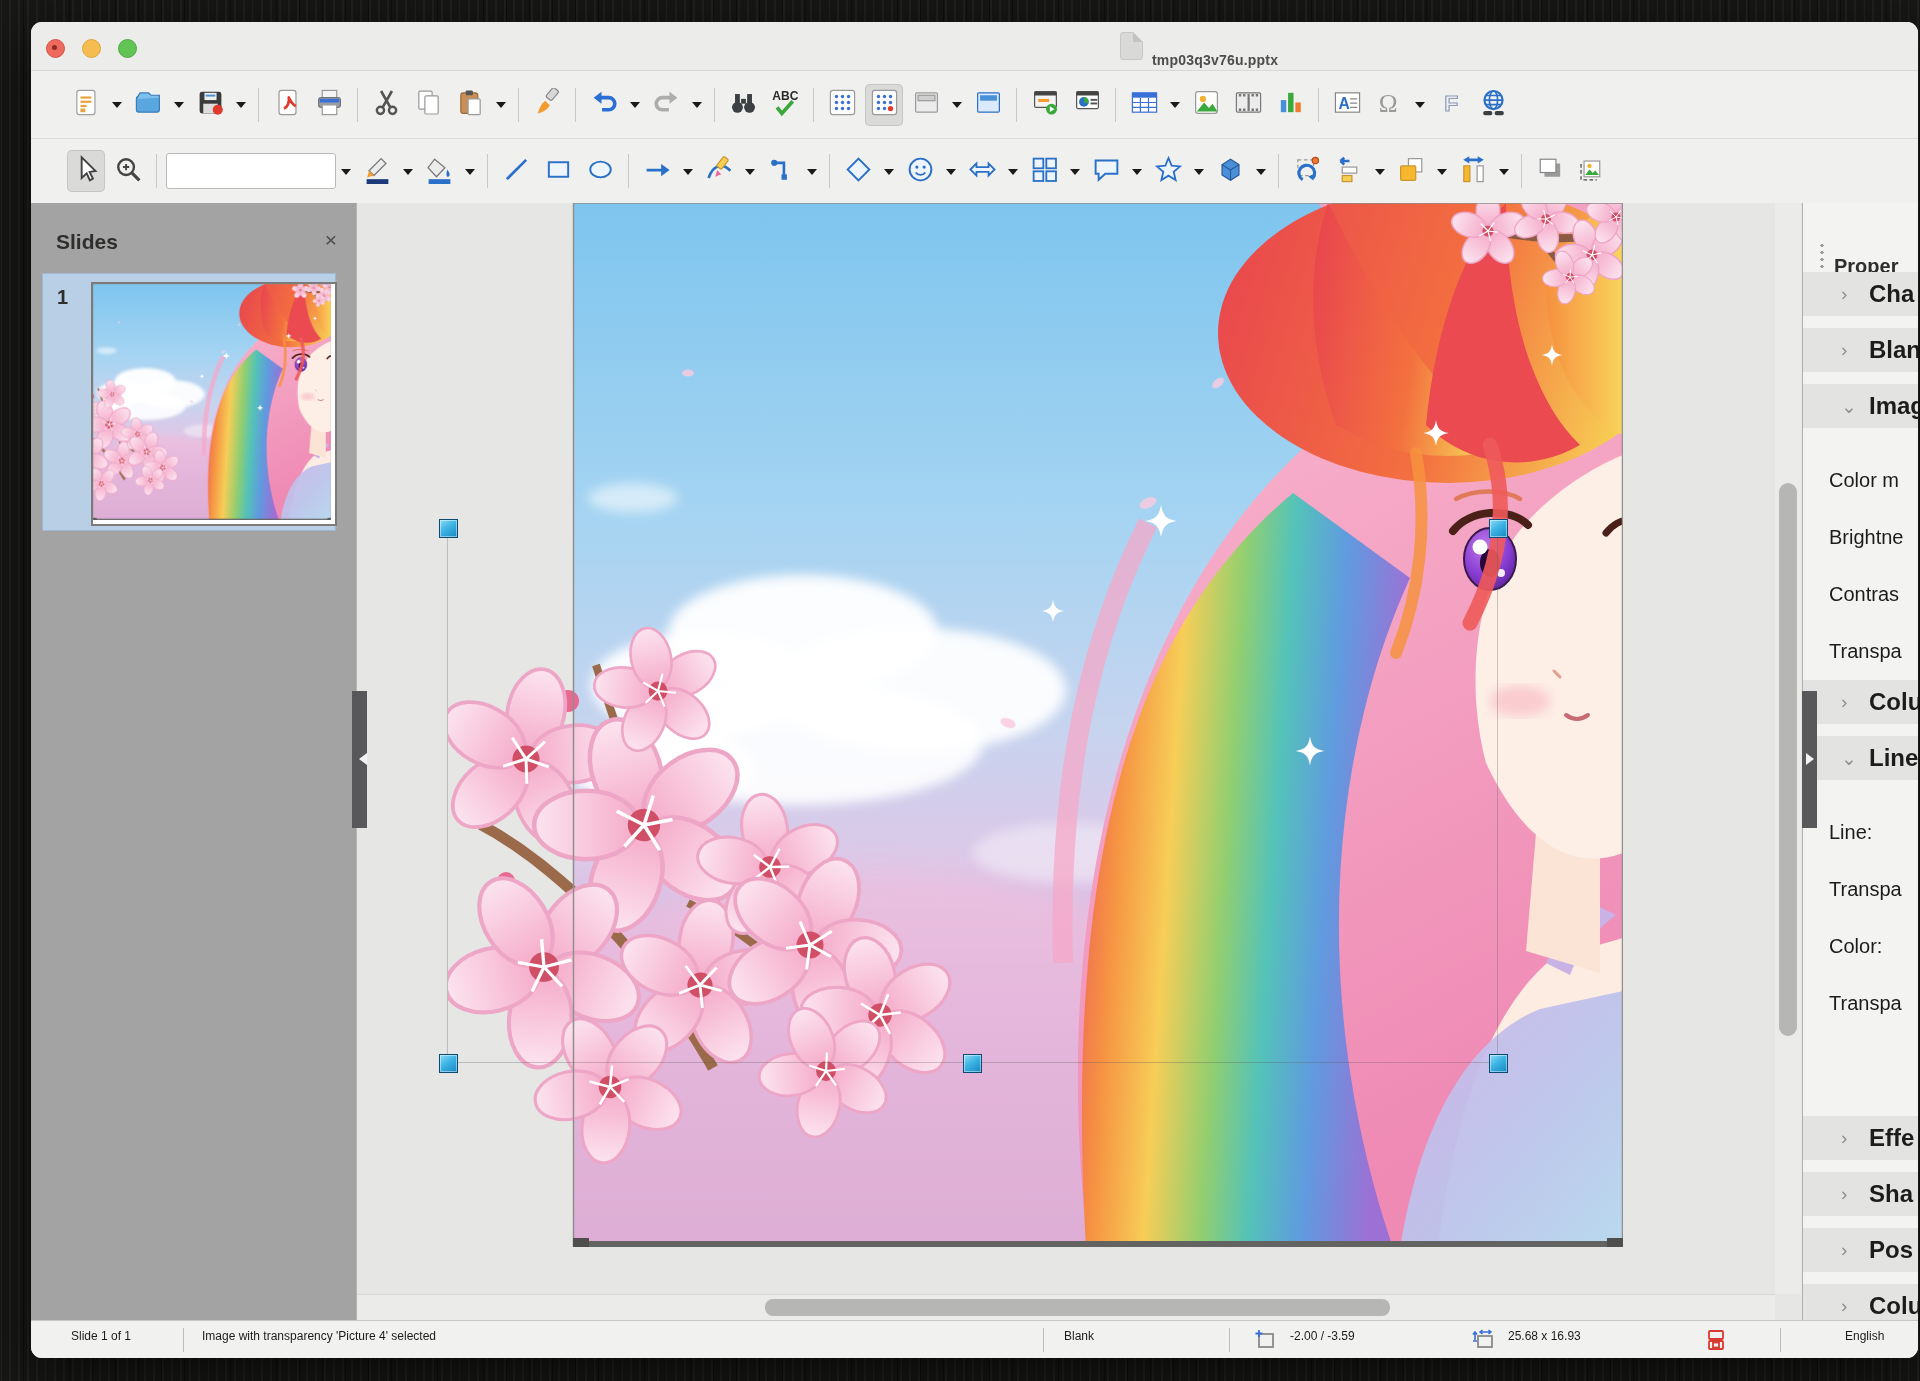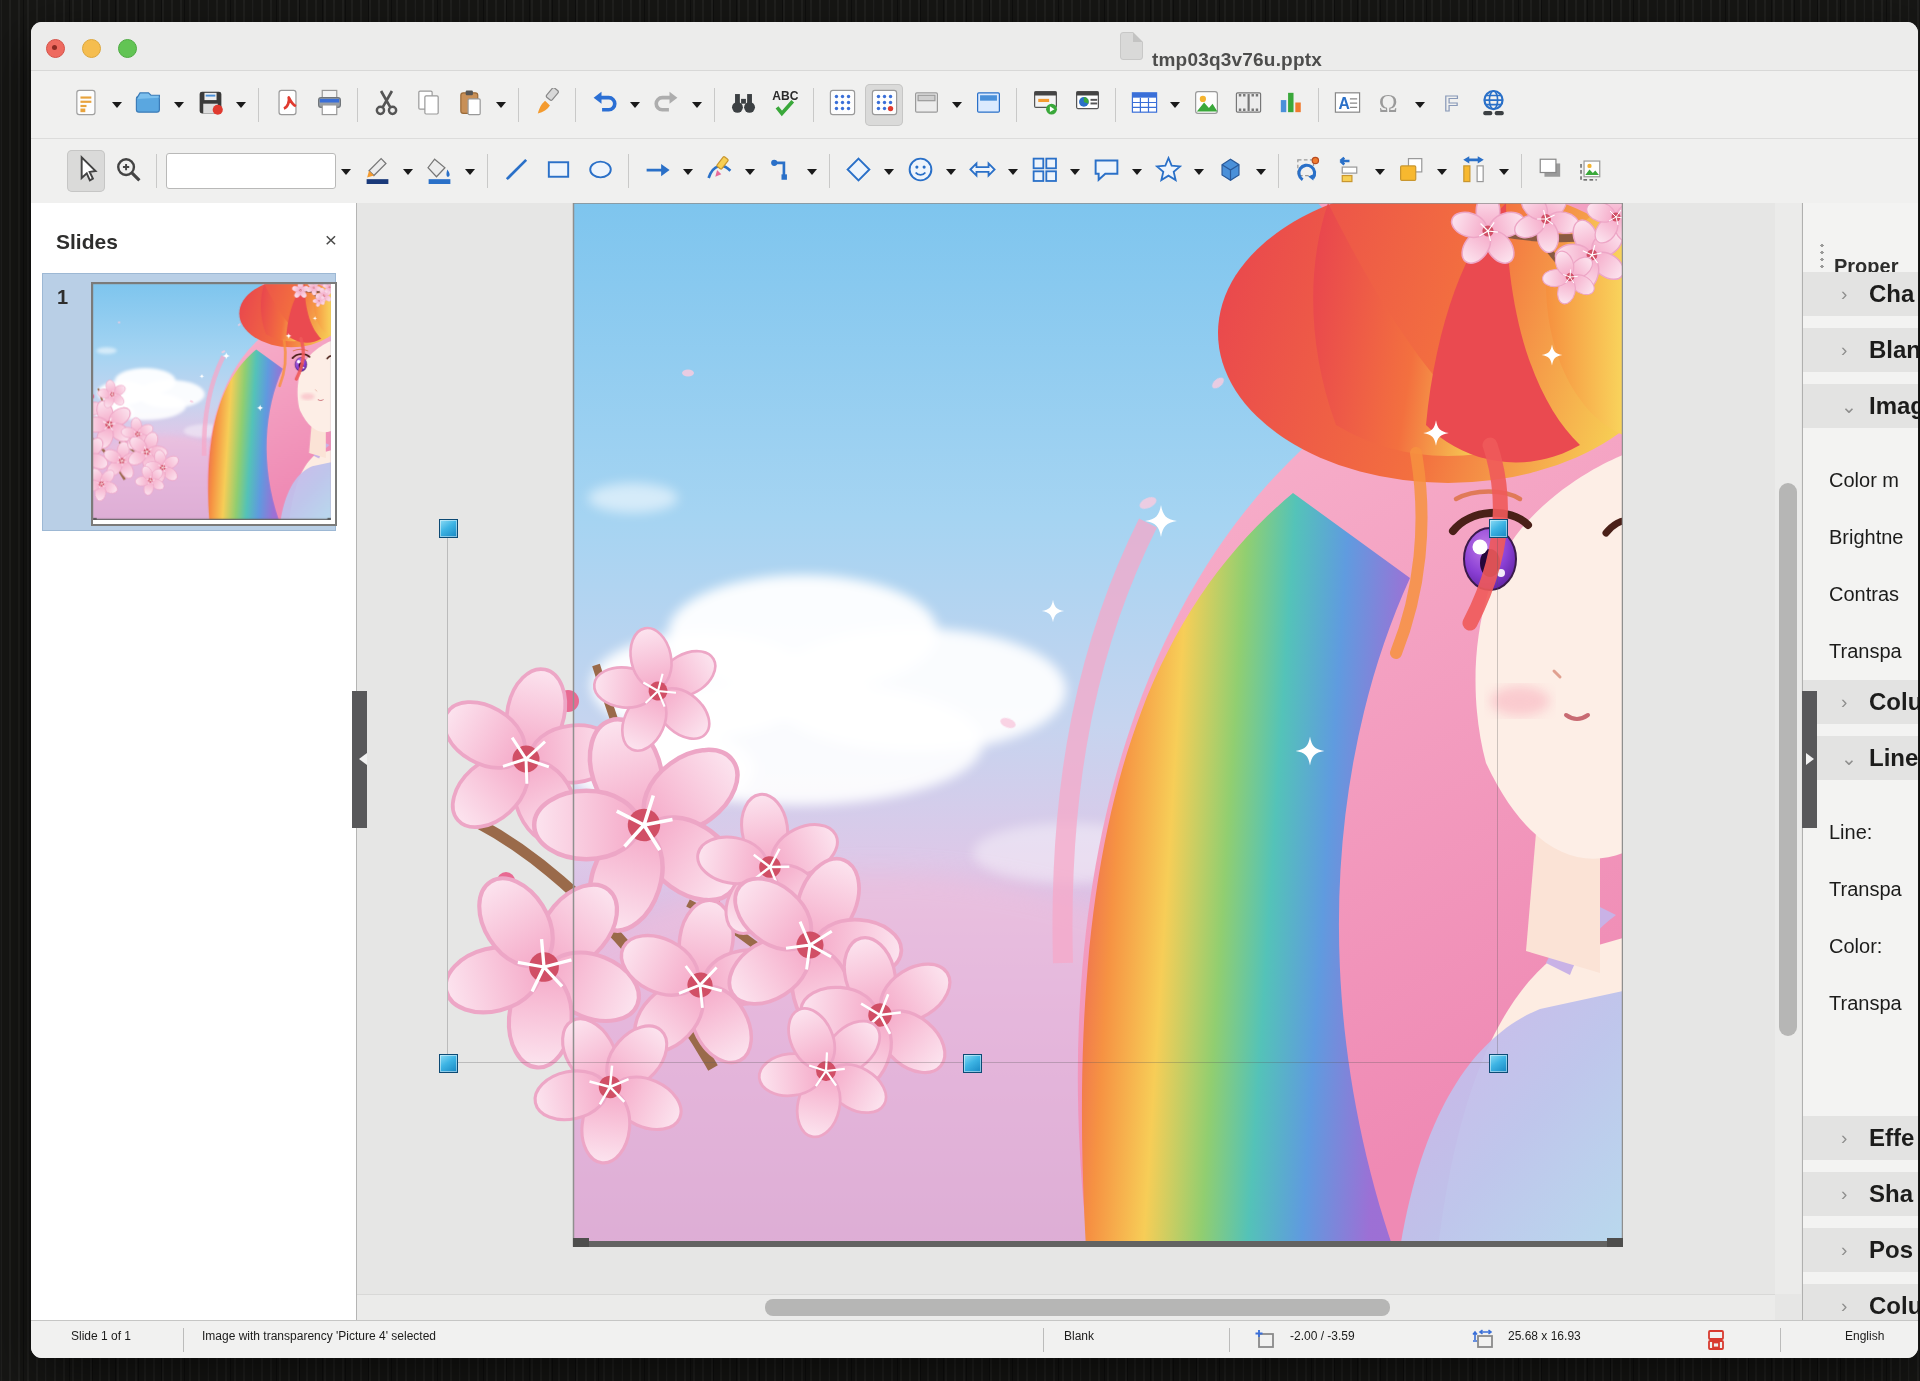--- a/index.html
+++ b/index.html
@@ -25,36 +25,36 @@
   
   #titlebar{position:absolute;left:0;top:0;width:100%;height:48px;background:#ececeb;border-bottom:1px solid #d8d8d7;}
   .traffic{position:absolute;top:17px;width:17px;height:17px;border-radius:50%;}
   #tl-close{left:15px;background:#ee6a5f;border:1px solid #d55249;}
   #tl-close::after{content:"";position:absolute;left:5px;top:5px;width:5px;height:5px;border-radius:50%;background:#8c2b23;}
   #tl-min{left:51px;background:#f5bd4f;border:1px solid #dda73c;}
   #tl-zoom{left:87px;background:#62c454;border:1px solid #4eab42;}
   #title-group{position:absolute;left:1089px;top:9px;height:30px;display:flex;align-items:center;gap:9px;}
   #title-doc-icon{width:21px;height:26px;background:#d6d6d5;border:1px solid #c2c2c1;border-radius:3px;position:relative;opacity:.85;}
   #title-doc-icon::after{content:"";position:absolute;right:-1px;top:-1px;border:5px solid #ececeb;border-left-color:#bdbdbc;border-bottom-color:#bdbdbc;}
-  #window-title{font-size:19px;font-weight:700;color:#4d4d4c;letter-spacing:.2px;margin-top:28px;}
+  #window-title{font-size:14px;font-weight:700;color:#4d4d4c;letter-spacing:.2px;margin-top:28px;}
   
   .toolbar{position:absolute;left:0;width:100%;display:flex;align-items:center;background:#f0f0ef;}
   #toolbar-main{top:49px;height:67px;border-bottom:1px solid #dcdcdb;padding-left:36px;}
   #toolbar-draw{top:117px;height:64px;border-bottom:1px solid #c9c9c8;padding-left:36px;}
   .tbtn{position:relative;width:38px;height:42px;border-radius:5px;display:flex;align-items:center;justify-content:center;flex:0 0 auto;margin-right:4px;}
   .tbtn.active{background:#dadad9;box-shadow:inset 0 0 0 1px #c6c6c5;}
   .tbtn svg{width:29px;height:29px;}
   .tarrow{width:15px;height:42px;display:flex;align-items:center;justify-content:center;flex:0 0 auto;margin-right:5px;}
   .tarrow::after{content:"";border:5px solid transparent;border-top:6px solid #1a1a1a;margin-top:6px;}
   .tsep{width:1px;height:34px;background:#c9c9c8;margin:0 9px 0 5px;flex:0 0 auto;}
   .combo{width:168px;height:34px;background:#fff;border:1px solid #b9b9b8;border-radius:3px;margin-right:2px;flex:0 0 auto;}
   
   #content{position:absolute;left:0;top:181px;width:100%;height:1117px;background:#e6e6e5;}
   
-  #slides-panel{position:absolute;left:0;top:0;width:325px;height:1117px;background:#ffffff;border-right:1px solid #b5b5b4;}
+  #slides-panel{position:absolute;left:0;top:0;width:325px;height:1117px;background:#a3a3a3;border-right:1px solid #b5b5b4;}
   #slides-header{position:absolute;left:25px;top:27px;font-size:21px;font-weight:700;color:#2e2e2d;}
   #slides-close{position:absolute;right:14px;top:26px;width:22px;height:22px;font-size:21px;color:#4a4a49;text-align:center;line-height:22px;}
   #slide-item{position:absolute;left:11px;top:70px;width:292px;height:256px;background:#b9cfe6;border:1px solid #9db8d4;}
   #slide-number{position:absolute;left:14px;top:12px;font-size:20px;font-weight:700;color:#2e2e2d;}
   #slide-thumb{position:absolute;left:48px;top:8px;width:242px;height:240px;border:2px solid #7b7b7a;background:#fff;overflow:hidden;}
   #slide-thumb svg{display:block;width:238px;height:236px;}
   
   .splitter{position:absolute;width:15px;height:137px;background:#58585a;z-index:30;}
   .splitter::after{content:"";position:absolute;top:62px;border:6px solid transparent;}
   #split-left{left:321px;top:488px;}

